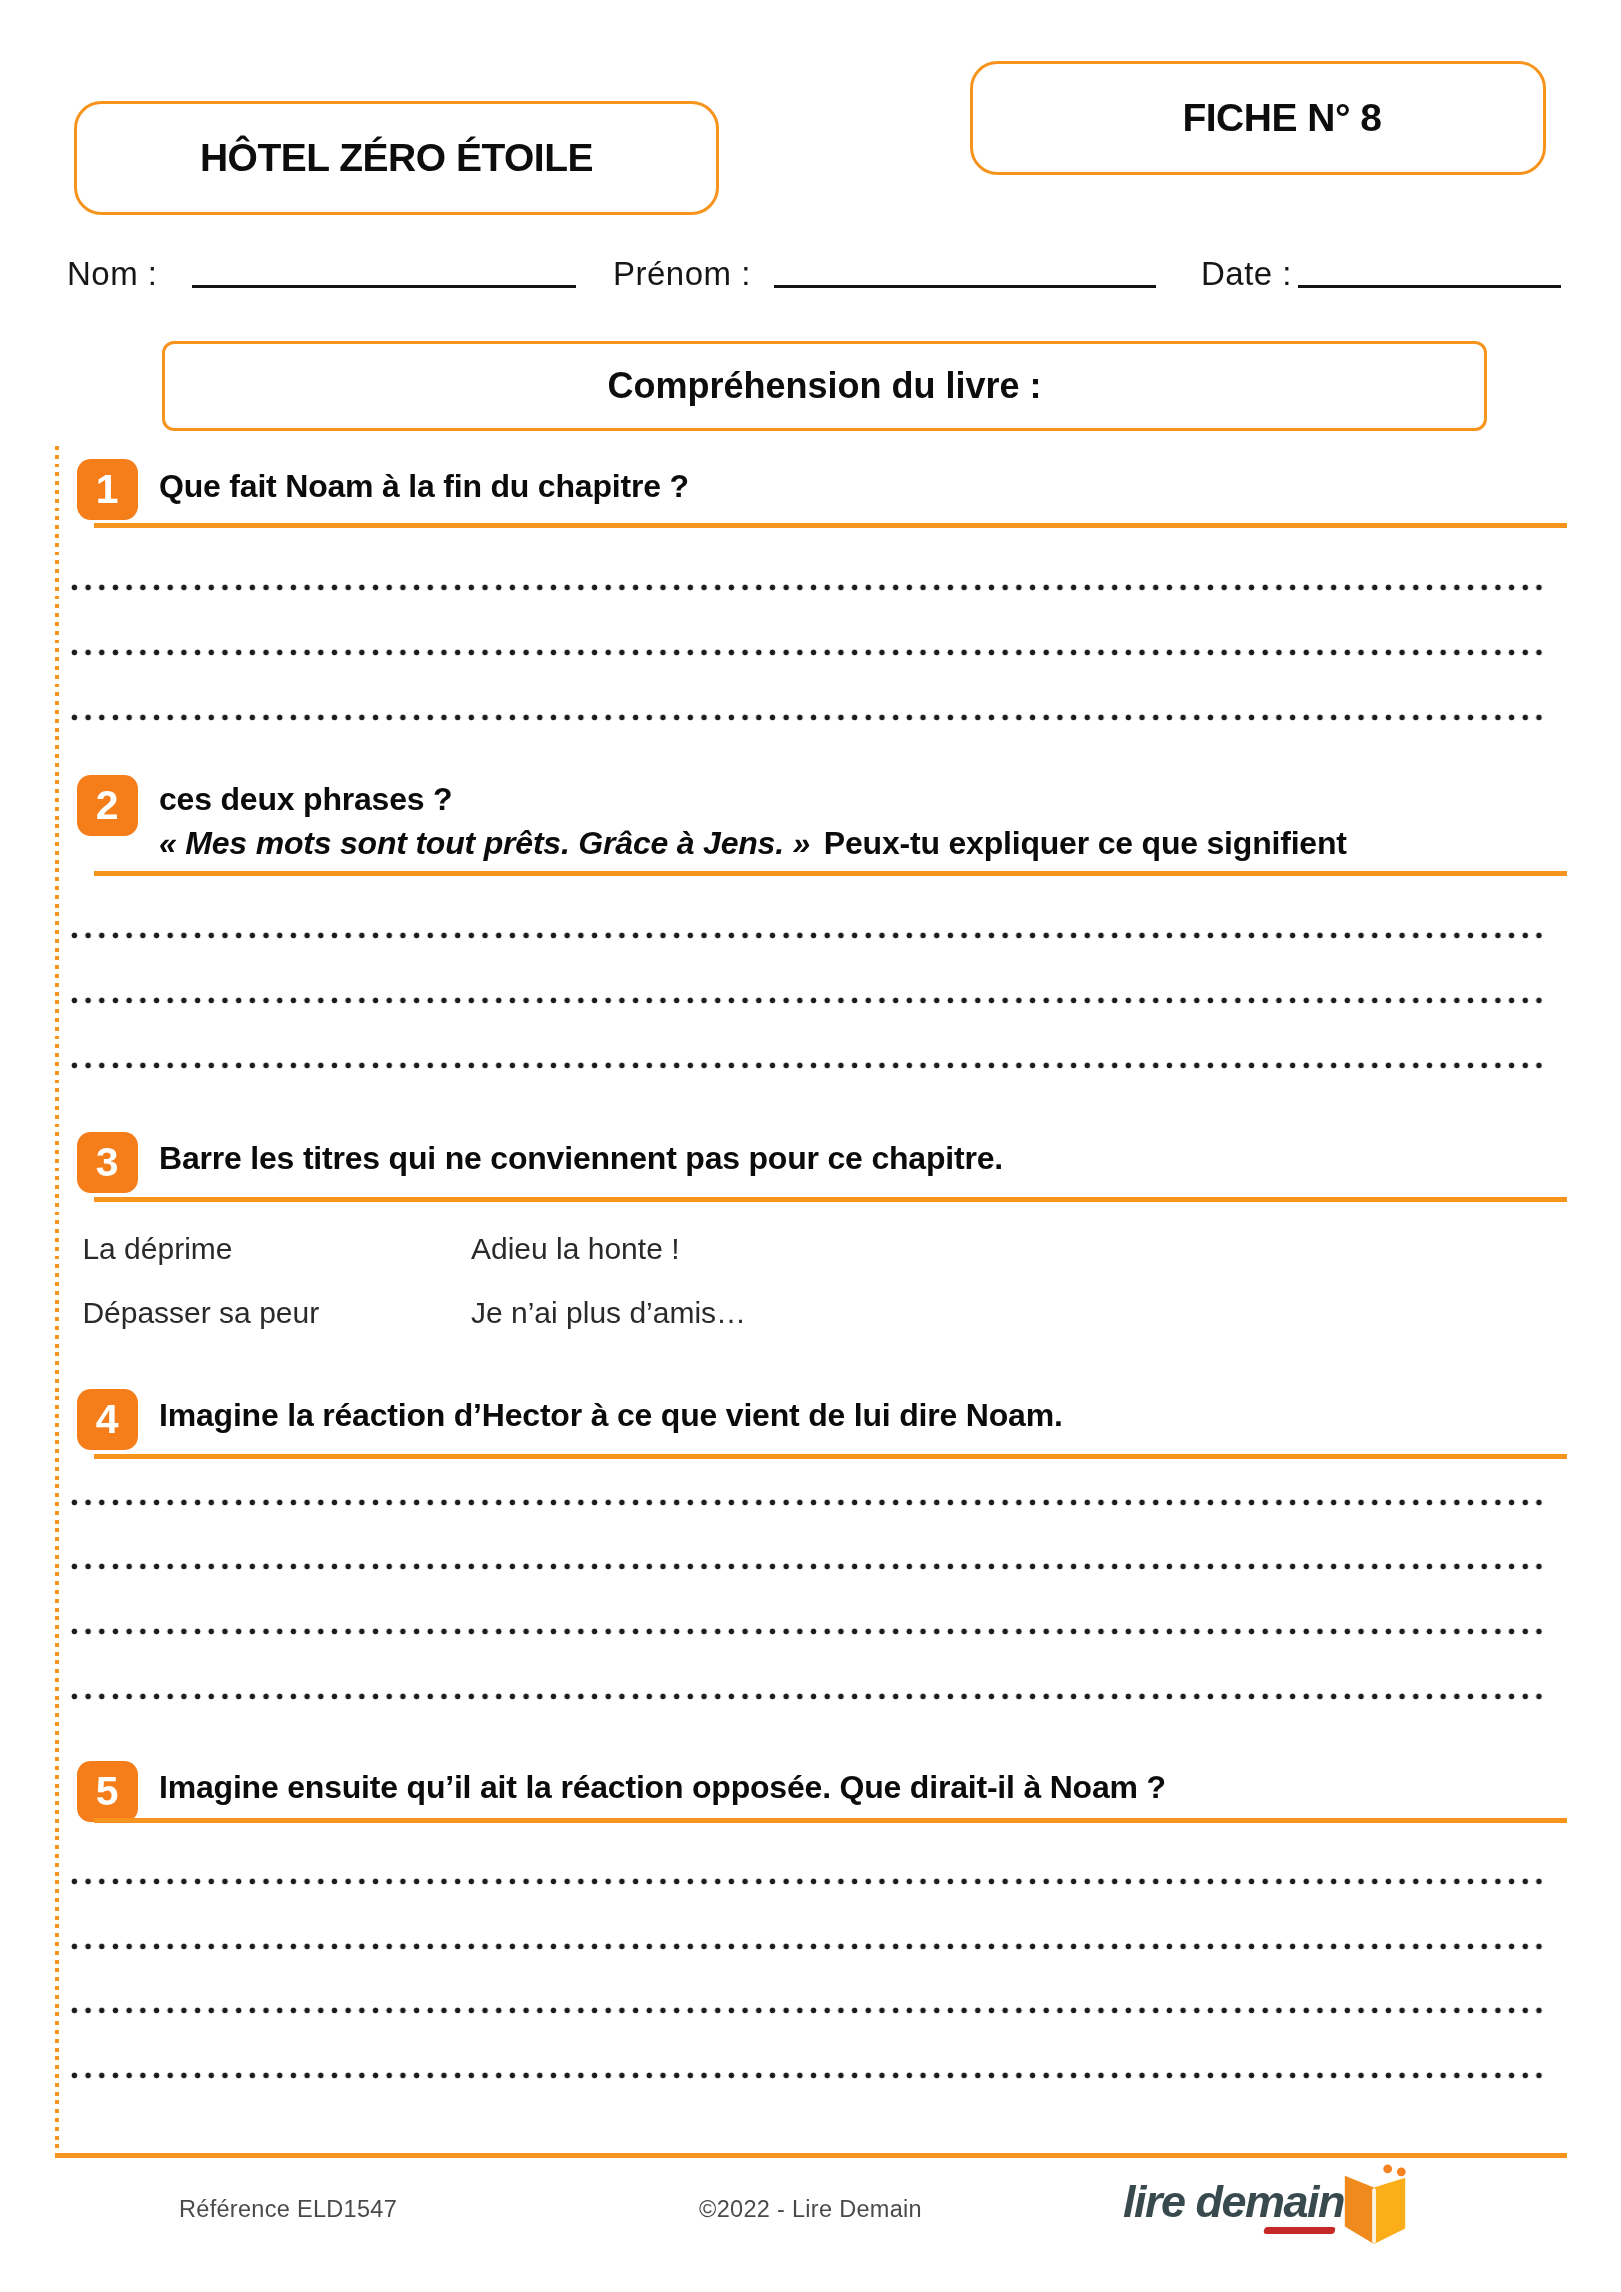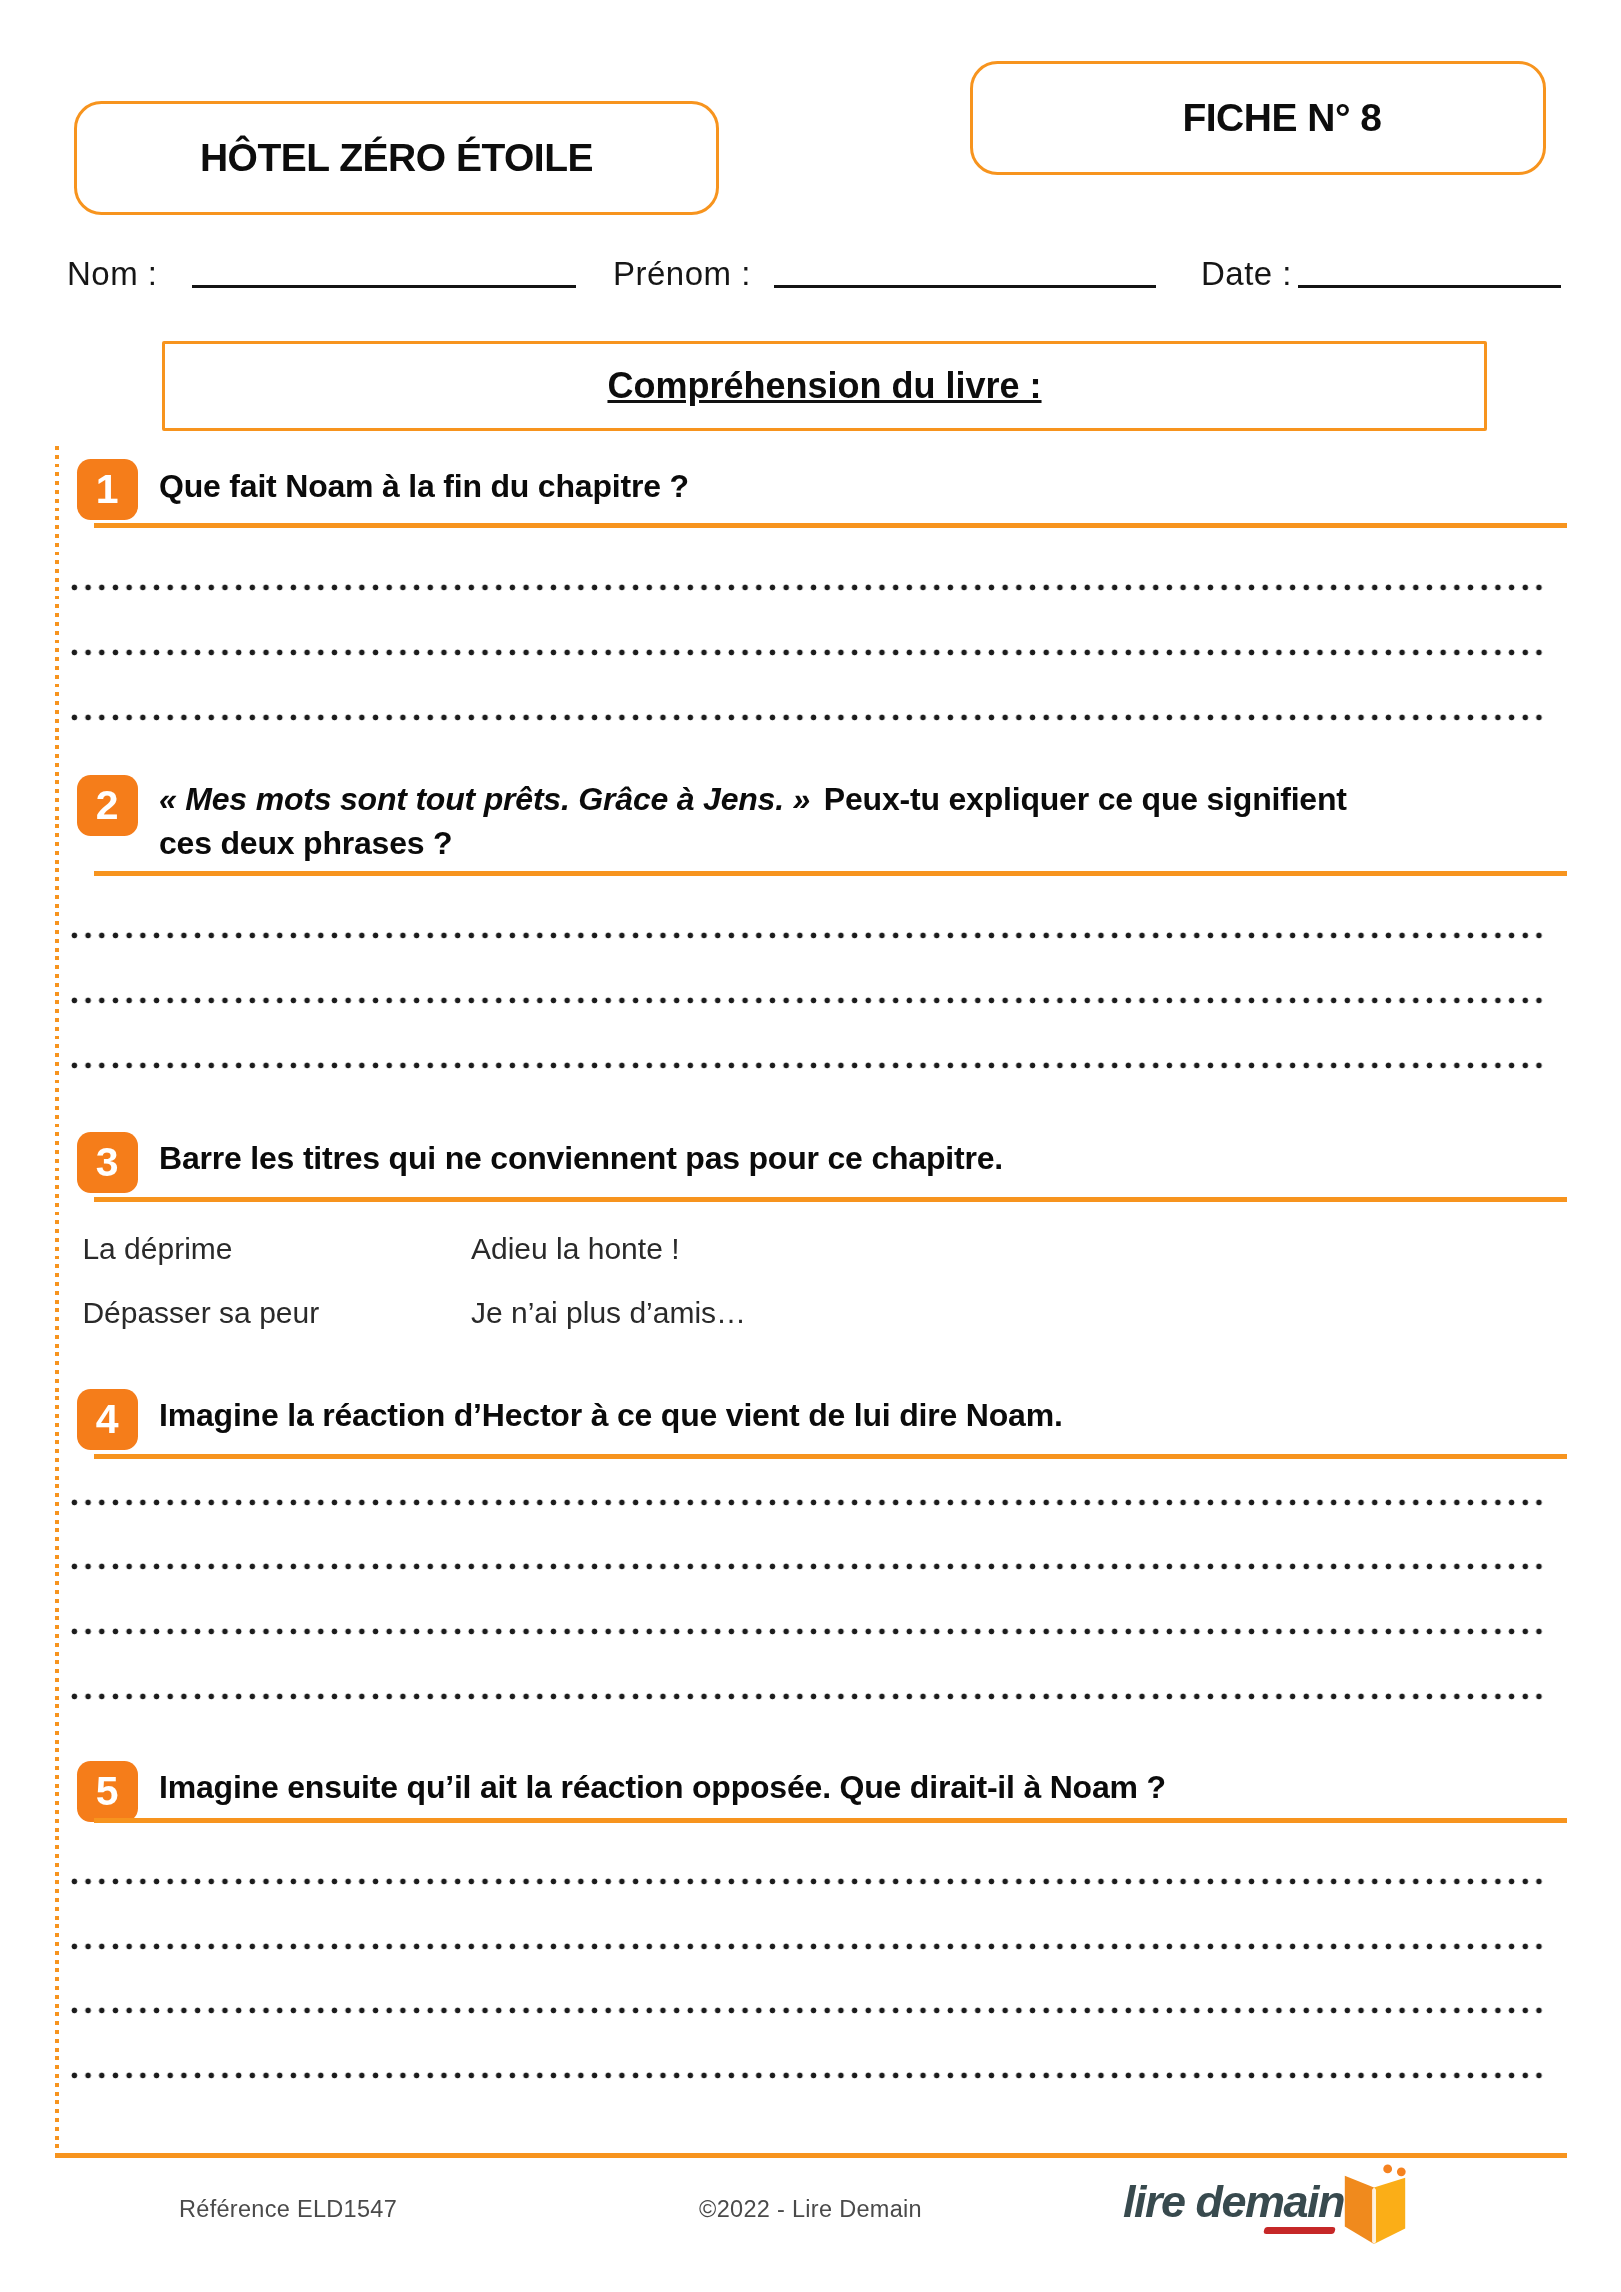--- a/index.html
+++ b/index.html
@@ -31,23 +31,23 @@
     font-size:33px; font-weight:400; color:#161616; letter-spacing:0.5px;
   }
   .id-line {
     position:absolute; top:253px; height:35px;
     border-bottom:3.9px solid #141414;
   }
 
   
   .banner {
     position:absolute; left:162px; top:341px; width:1325px; height:90px;
-    border:3.9px solid #F7941E; border-radius:2px;
+    border:3.9px solid #F7941E; border-radius:12px;
     display:flex; align-items:center; justify-content:center;
-    font-size:36px; background:#fff; white-space:nowrap;text-decoration:underline;
+    font-size:36px; background:#fff; white-space:nowrap;
   }
   .banner .b-bold { font-weight:bold; color:#0d0d0d; }
   .banner .b-reg  { font-weight:400; color:#1c1c1c; margin-left:11.8px; }
 
   
   .questions {
     position:absolute; left:55px; top:446px; width:1512px; height:1712px;
     border-bottom:5.9px solid #F7941E;
   }
   .left-dotted {
@@ -155,22 +155,22 @@
     <div class="qtext q1-text">Que fait Noam à la fin du chapitre ?</div>
     <div class="qrule q1-rule"></div>
     <div class="dots q1-d1"></div>
     <div class="dots q1-d2"></div>
     <div class="dots q1-d3"></div>
 
     <div class="badge q2-badge">
       <span>2</span>
     </div>
     <div class="qtext qtext2 q2-text">
+      <span>ces deux phrases ?</span>
       <span style="display:block;"><i class="q-italic">« Mes mots sont tout prêts. Grâce à Jens. »</i><i class="q-sep"></i><b style="font-style:normal;">Peux-tu expliquer ce que signifient</b></span>
-      <span>ces deux phrases ?</span>
     </div>
     <div class="qrule q2-rule"></div>
     <div class="dots q2-d1"></div>
     <div class="dots q2-d2"></div>
     <div class="dots q2-d3"></div>
 
     <div class="badge q3-badge">
       <span>3</span>
     </div>
     <div class="qtext q3-text">Barre les titres qui ne conviennent pas pour ce chapitre.</div>

